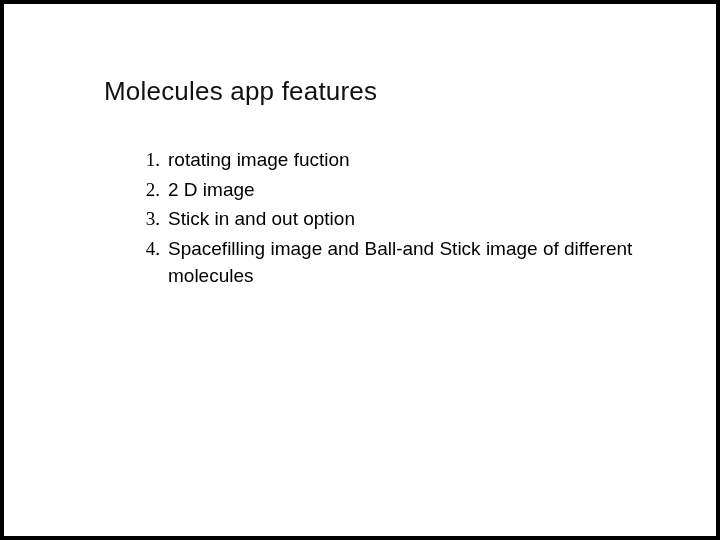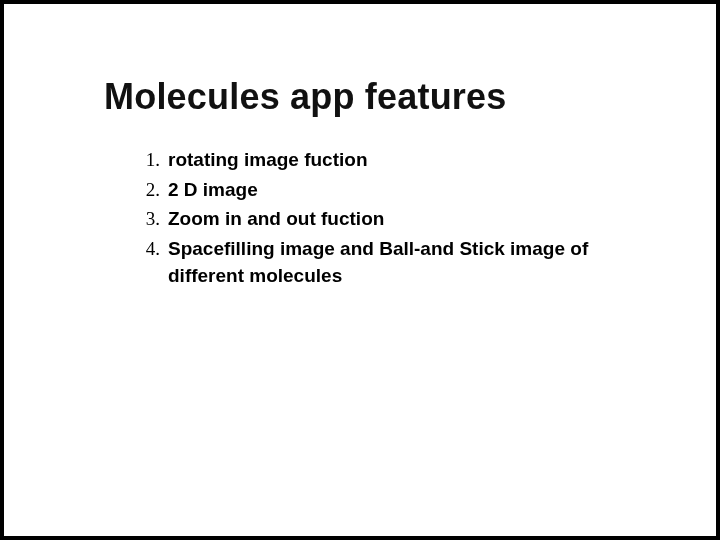--- a/index.html
+++ b/index.html
@@ -16,22 +16,22 @@
     left: 4px;
     width: 712px;
     height: 532px;
     background: #fff;
     box-sizing: border-box;
   }
   .title {
     position: absolute;
     top: 72px;
     left: 100px;
-    font-size: 36px;
-    font-weight: bold;
+    font-size: 26px;
+    font-weight: normal;
     color: #111;
     letter-spacing: 0.2px;
     text-align: right;
   }
   .list {
     position: absolute;
     top: 142px;
     left: 128px;
     right: 80px;
     font-size: 19px;
@@ -47,40 +47,39 @@
     width: 28px;
     flex: 0 0 28px;
     text-align: right;
     font-family: "Comic Sans MS", "Segoe Script", cursive;
     font-size: 19px;
   }
   .item-text {
     flex: 1;
     padding-left: 8px;
     font-family: Arial, Helvetica, sans-serif;
-    font-weight: bold;
   }
 </style>
 </head>
 <body>
 
 <div class="slide">
   <div class="title">Molecules app features</div>
 
   <div class="list">
     <div class="list-row">
       <span class="num">1.</span>
       <span class="item-text">rotating image fuction</span>
     </div>
     <div class="list-row">
       <span class="num">2.</span>
       <span class="item-text">2 D image</span>
     </div>
     <div class="list-row">
       <span class="num">3.</span>
-      <span class="item-text">Zoom in and out fuction</span>
+      <span class="item-text">Stick in and out option</span>
     </div>
     <div class="list-row">
       <span class="num">4.</span>
       <span class="item-text">Spacefilling image and Ball-and Stick image of different molecules</span>
     </div>
   </div>
 </div>
 
 </body></html>

